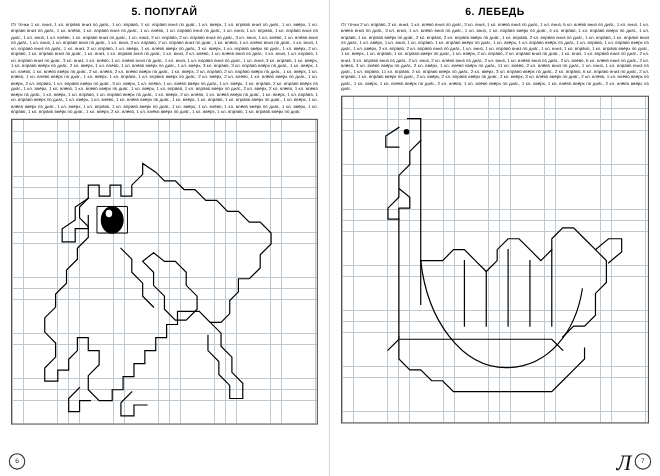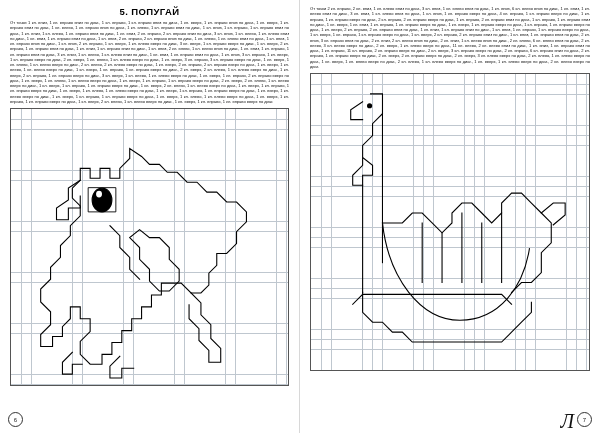--- a/index.html
+++ b/index.html
@@ -152,20 +152,21 @@
                        L180,212 L180,198"></path>
             </g>
           </svg>
         </div>
       </div>
       <div class="folio left-folio">6</div>
     </div>
 
     <div class="leaf right">
       <div class="leaf-inner">
+        <h2 class="title">6. ЛЕБЕДЬ</h2>
         <p class="instructions">От точки 2 кл. вправо, 2 кл. вниз, 1 кл. влево вниз по диаг., 3 кл. вниз, 1 кл. влево вниз по диаг., 1 кл. вниз, 6 кл. влево вниз по диаг., 1 кл. вниз, 1 кл. влево вниз по диаг., 3 кл. вниз, 1 кл. влево вниз по диаг., 1 кл. вниз, 1 кл. вправо вверх по диаг., 4 кл. вправо, 1 кл. вправо вверх по диаг., 1 кл. вправо, 1 кл. вправо вверх по диаг., 2 кл. вправо, 2 кл. вправо вверх по диаг., 1 кл. вправо, 2 кл. вправо вниз по диаг., 1 кл. вправо, 1 кл. вправо вниз по диаг., 1 кл. вверх, 1 кл. вниз, 1 кл. вправо, 1 кл. вправо вверх по диаг., 1 кл. вверх, 1 кл. вправо вверх по диаг., 1 кл. вправо, 1 кл. вправо вверх по диаг., 1 кл. вверх, 2 кл. вправо, 2 кл. вправо вниз по диаг., 1 кл. вниз, 1 кл. вправо вниз по диаг., 1 кл. вниз, 1 кл. вправо, 1 кл. вправо вверх по диаг., 1 кл. вверх, 1 кл. вправо, 1 кл. вправо вверх по диаг., 1 кл. вверх, 2 кл. вправо, 2 кл. вправо вниз по диаг., 1 кл. вниз, 1 кл. вправо вниз по диаг., 2 кл. вниз, 3 кл. вправо вниз по диаг., 2 кл. вниз, 2 кл. влево вниз по диаг., 2 кл. вниз, 1 кл. влево вниз по диаг., 2 кл. влево, 6 кл. влево вниз по диаг., 2 кл. влево, 3 кл. влево вверх по диаг., 2 кл. вверх, 1 кл. влево вверх по диаг., 11 кл. влево, 2 кл. влево вниз по диаг., 1 кл. вниз, 1 кл. вправо вниз по диаг., 1 кл. вправо, 11 кл. вправо, 2 кл. вправо вверх по диаг., 2 кл. вверх, 3 кл. вправо вверх по диаг., 2 кл. вправо, 6 кл. вправо вниз по диаг., 2 кл. вправо, 1 кл. вправо вверх по диаг., 2 кл. вверх, 2 кл. вправо вверх по диаг., 2 кл. вверх, 3 кл. влево вверх по диаг., 2 кл. влево, 1 кл. влево вверх по диаг., 1 кл. вверх, 1 кл. влево вверх по диаг., 2 кл. влево, 1 кл. влево вверх по диаг., 1 кл. вверх, 1 кл. влево вверх по диаг., 2 кл. влево вверх по диаг.</p>
 
         <div class="grid-wrap right-grid">
           <svg viewBox="0 0 280 298" preserveAspectRatio="none">
             <g fill="none" stroke="#000" stroke-width="1.1" stroke-linejoin="miter" stroke-linecap="square">
 
               <path d="M60,20 L72,20 L72,40 L62,50 L62,62 L52,72 L52,92
                        L42,102 L42,112 L52,112 L52,102 L62,102 L62,92
                        L52,84 L52,72 L62,62 L62,50 L72,40"></path>
               <path d="M52,28 L40,36 L40,46 L52,46"></path>

